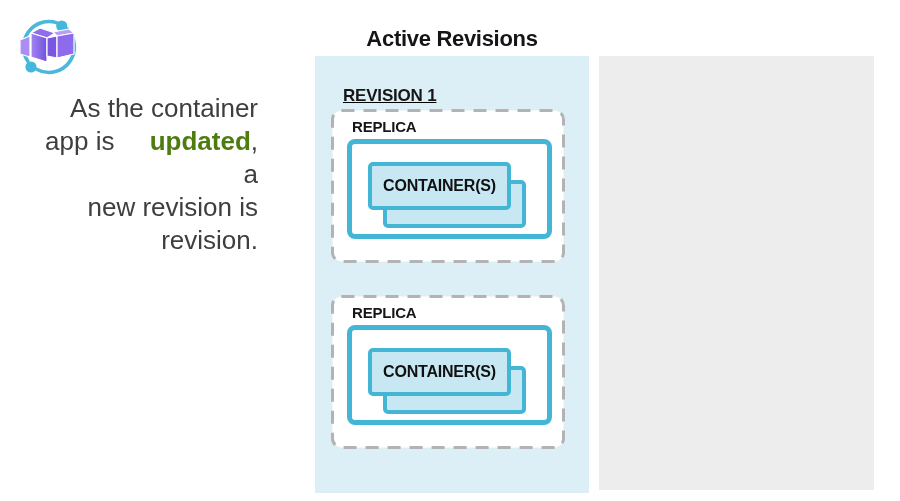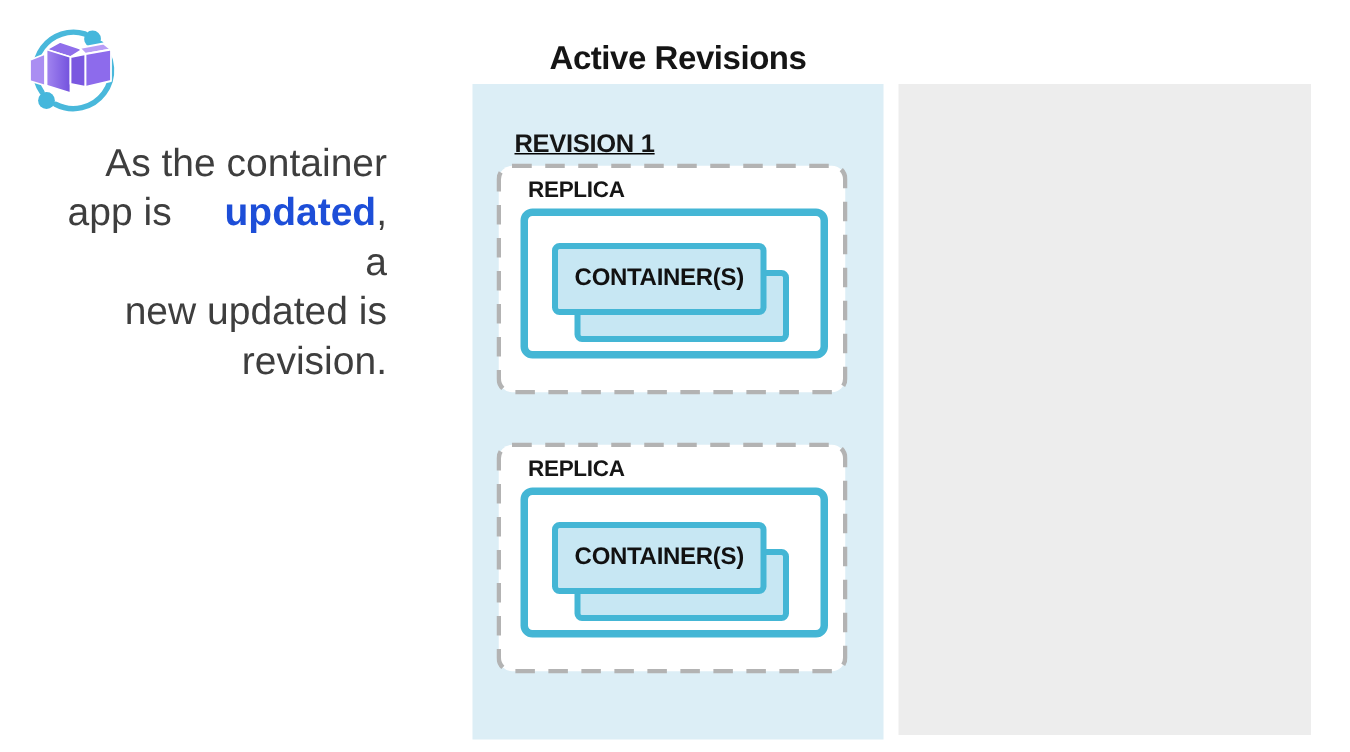--- a/index.html
+++ b/index.html
@@ -7,21 +7,21 @@
     position:relative;width:900px;height:501px;background:#fff;overflow:hidden;
     font-family:"Liberation Sans",sans-serif;
   }
   
   .app-icon{position:absolute;left:14px;top:12px;width:68px;height:68px;}
   
   .caption{
     position:absolute;left:28px;top:92px;width:230px;text-align:right;
     font-size:26px;line-height:33px;color:#3e3e3e;font-weight:400;
   }
-  .caption b{color:#1d4ed8;font-weight:bold;margin-left:28px;}
+  .caption b{color:#4d7c0f;font-weight:bold;margin-left:28px;}
   
   .col-header{
     position:absolute;top:26px;text-align:center;font-weight:bold;
     font-size:22px;letter-spacing:-0.3px;color:#151515;
   }
   .col-header.active{left:315px;width:274px;}
   .col-header.inactive{left:599px;width:275px;}
   
   .panel{position:absolute;top:56px;}
   .panel.active{left:315px;width:274px;height:437px;background:var(--active-panel,#dceef6);}
@@ -81,21 +81,21 @@
       <polygon points="17,21 33,26 33,50 17,45" fill="url(#pg)"></polygon>
       <polygon points="33,26 43,24 43,46 33,44" fill="#7a57e0"></polygon>
       <polygon points="39,20 55,17 60,21 43,24" fill="#b99ef6"></polygon>
       <polygon points="43,24 60,21 60,42 43,46" fill="#8d6bec"></polygon>
     </g>
   </svg>
 
   <div class="caption">
     <div><span>As the container</span></div>
     <div><span>app is </span><b>updated</b><span>, a</span></div>
-    <div><span>new updated is</span></div>
+    <div><span>new revision is</span></div>
     <div><span>revision.</span></div>
   </div>
 
   <div class="col-header active">Active Revisions</div>
 
   <div class="panel active"></div>
   <div class="panel inactive"></div>
 
   <div class="rev-group one">
     <div class="rev-label">REVISION 1</div>

